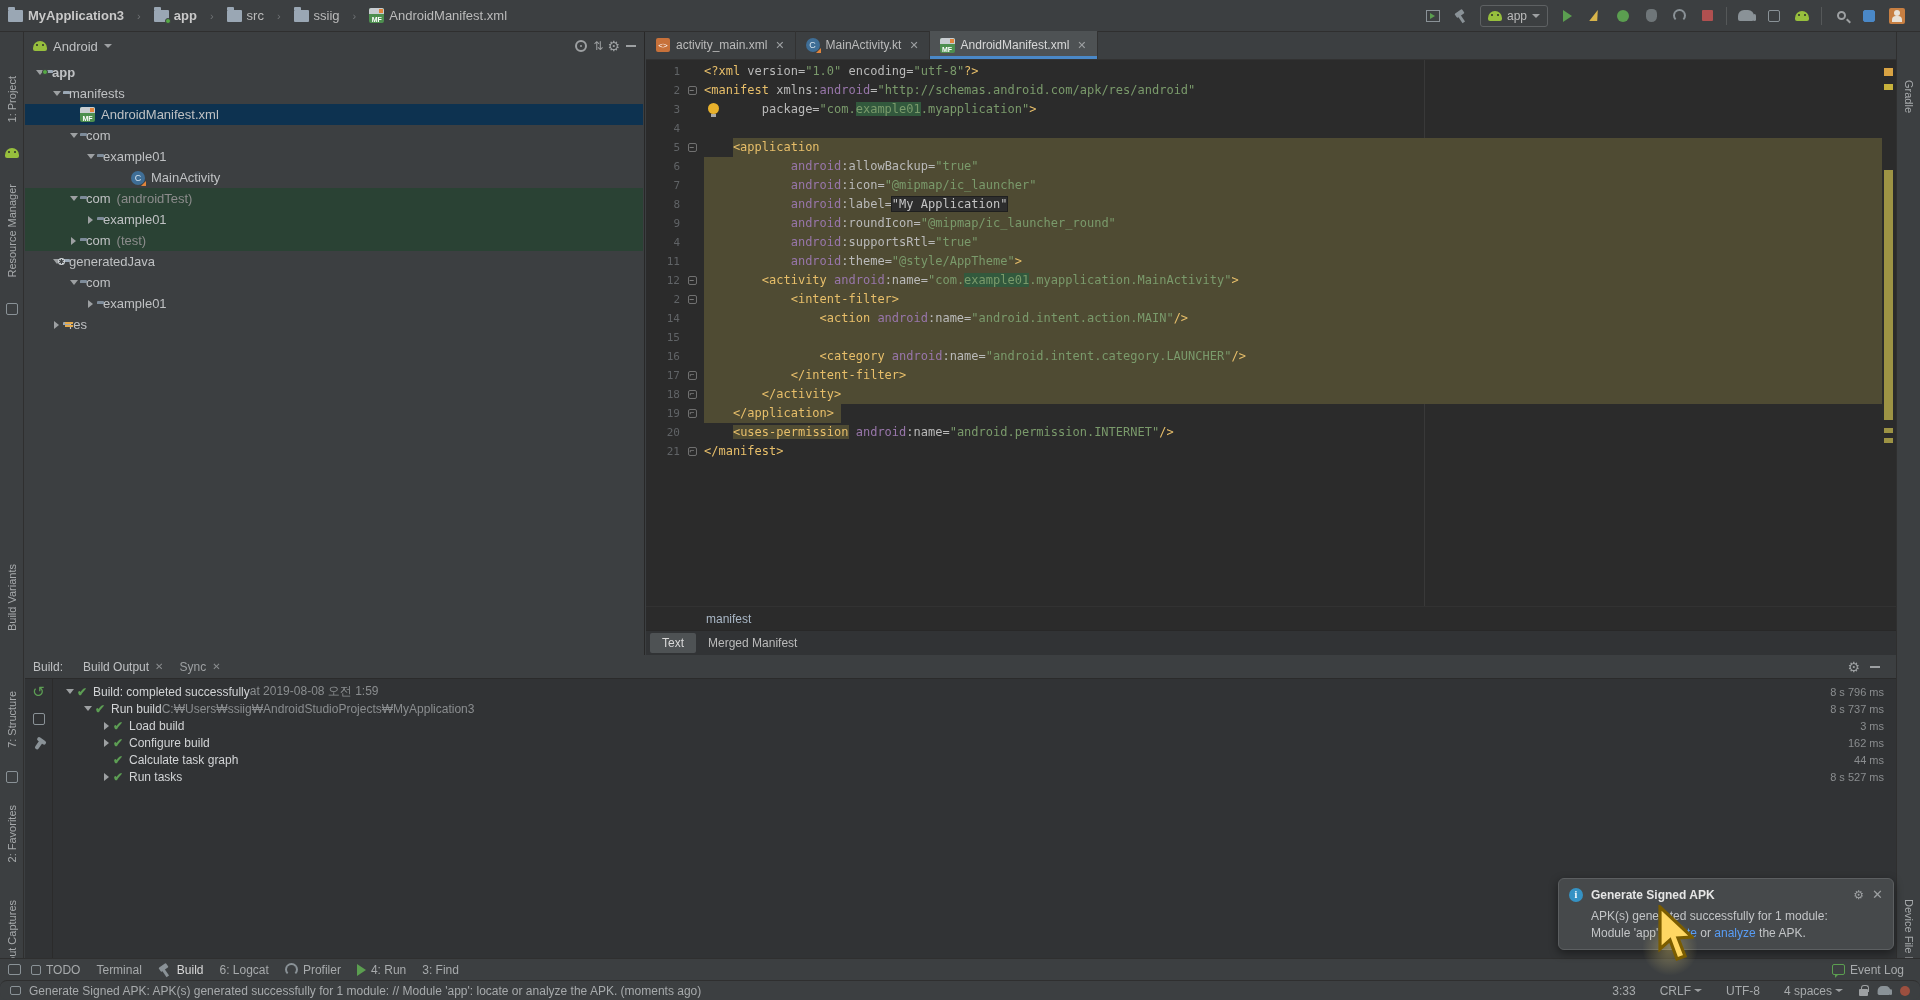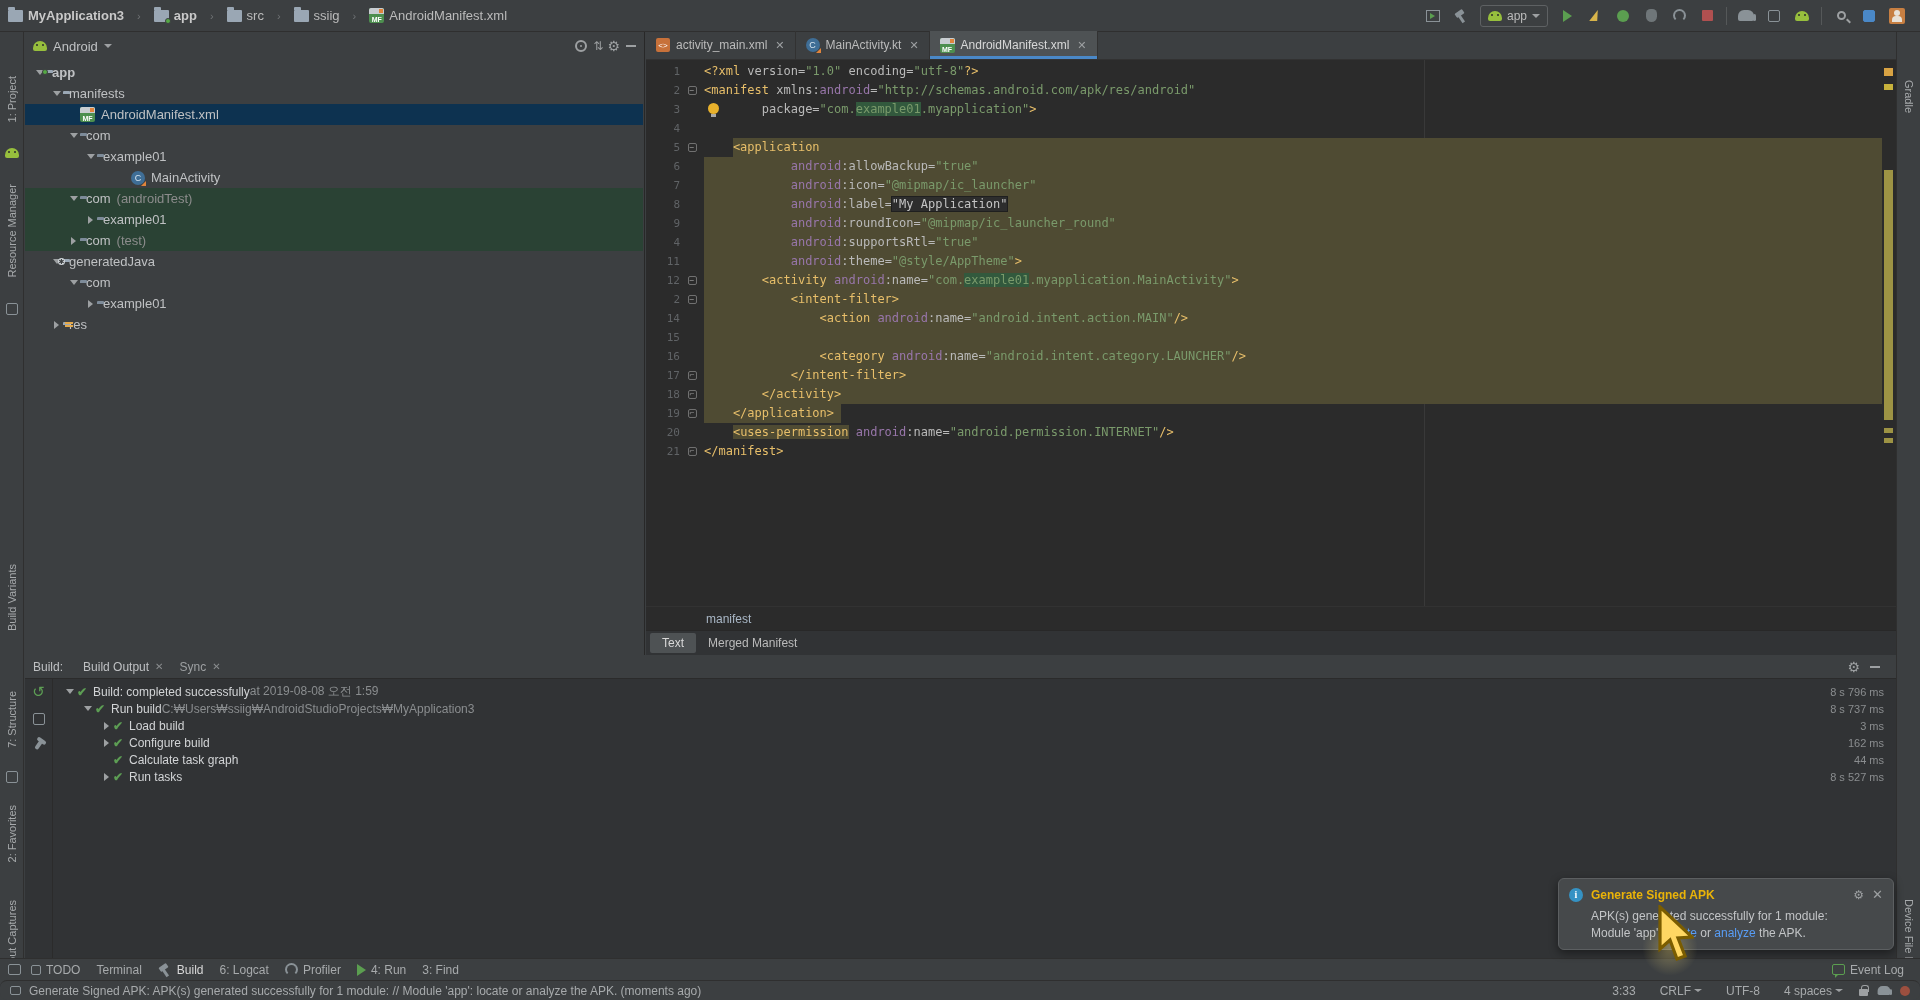--- a/index.html
+++ b/index.html
@@ -192,21 +192,21 @@
   #status { left:0; top:980px; width:1920px; height:20px; background:#3c3f41; border-top:1px solid #2f2f2f;
     display:flex; align-items:center; padding:0 10px; gap:8px; color:#a7aaac; font-size:12px;border-radius:7px; }
   #status .msg { color:#a7aaac; }
   #status .spacer { flex:1; }
   #status .seg { display:flex; align-items:center; gap:3px; padding:0 8px; }
 
   
   #notif { left:1558px; top:878px; width:336px; height:72px; background:#46494b; border:1px solid #5c5f61;
     border-radius:6px; padding:8px 10px; box-shadow:0 3px 10px rgba(0,0,0,.45); }
   #notif .head { display:flex; align-items:center; gap:8px; }
-  #notif .title { font-weight:bold; color:#eab308; font-size:12px; flex:1; }
+  #notif .title { font-weight:bold; color:#e5e5e5; font-size:12px; flex:1; }
   #notif .body { margin-top:6px; margin-left:22px; color:#c3c5c7; font-size:12px; line-height:17px; }
   #notif a { color:#589df6; text-decoration:none; cursor:pointer; }
   #notif .x { color:#9da0a2; font-size:13px; cursor:pointer; }
 
   
   #cursor-glow { left:1642px; top:920px; width:56px; height:56px; border-radius:50%;
     background:radial-gradient(circle, rgba(255,230,130,.35) 0%, rgba(255,230,130,0) 70%); }
   #cursor { left:1652px; top:905px; }
 </style>
 </head>

